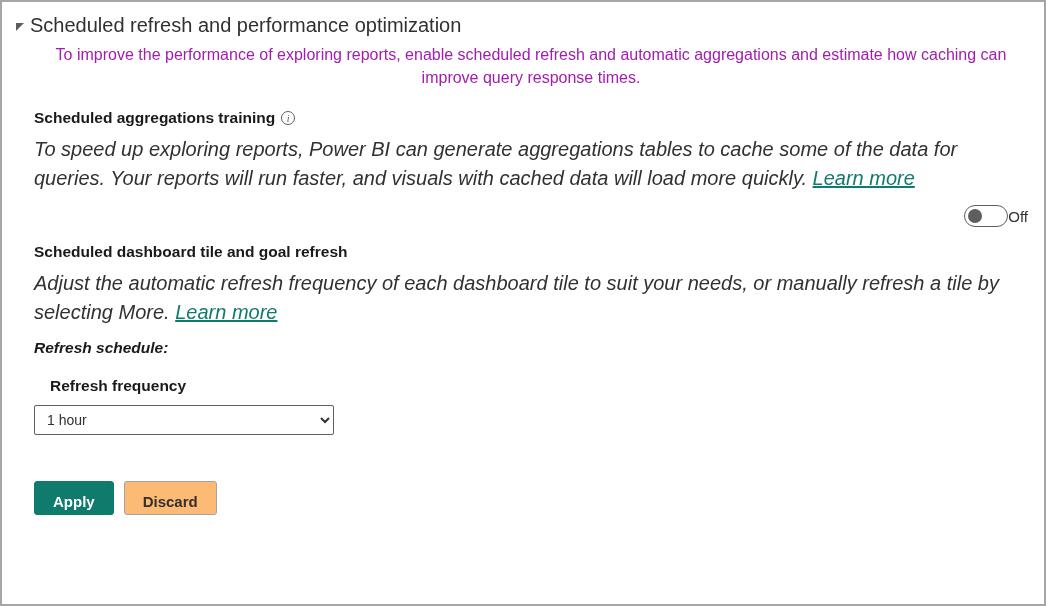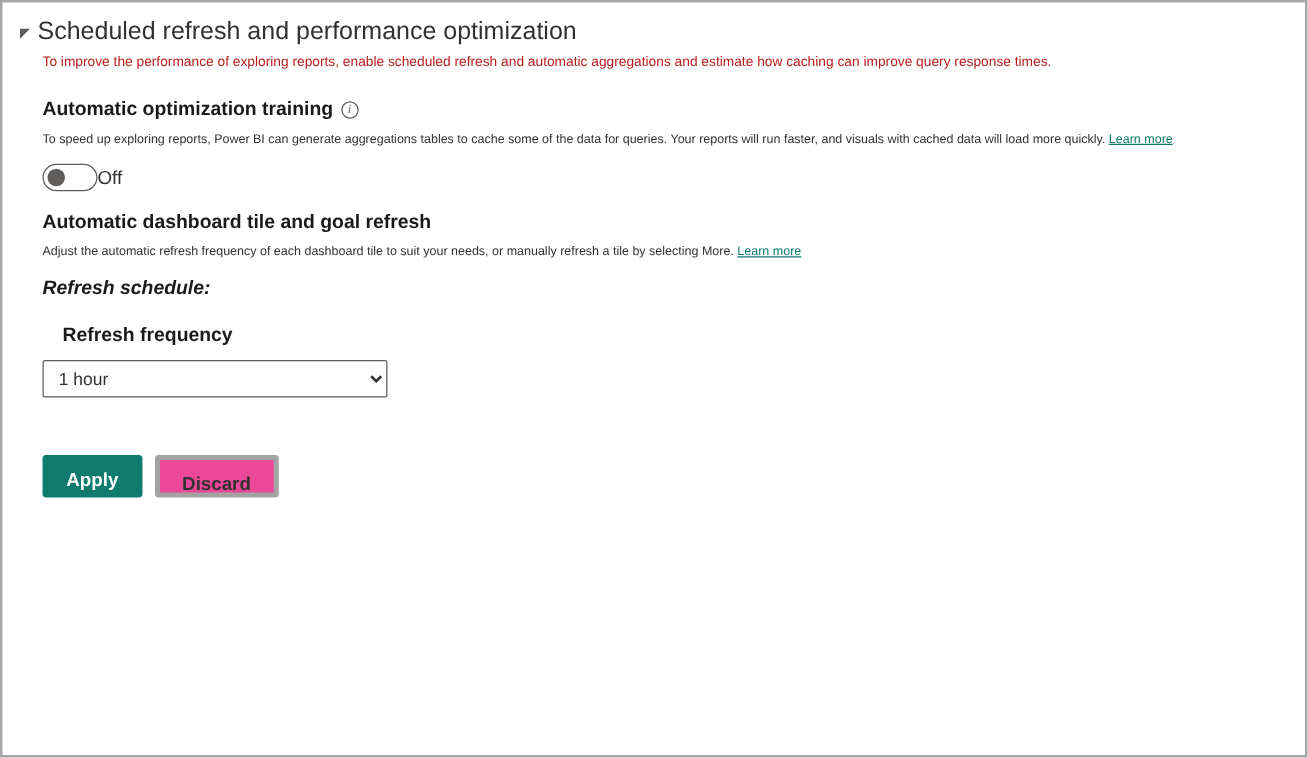--- a/index.html
+++ b/index.html
@@ -33,24 +33,25 @@
       height: 12px;
       display: inline-flex;
       align-items: center;
       justify-content: center;
       margin-top: 2px;
     }
     .content {
       padding-left: 20px;
     }
     .section-desc {
-      font-size: 11px;
-      color: #b91c1c;
+      font-size: 16px;
+      color: #a21caf;
       line-height: 1.45;
       margin-bottom: 20px;
+      text-align: center;
     }
     .subsection-title {
       font-size: 15.5px;
       font-weight: 700;
       color: #1b1a19;
       margin-bottom: 8px;
       display: flex;
       align-items: center;
       gap: 6px;
     }
@@ -62,34 +63,36 @@
       display: inline-flex;
       align-items: center;
       justify-content: center;
       font-size: 10px;
       color: #605e5c;
       font-style: italic;
       font-family: Georgia, serif;
       font-weight: 400;
     }
     .subsection-desc {
-      font-size: 10px;
+      font-size: 20px;
       color: #323130;
       line-height: 1.45;
       margin-bottom: 12px;
+      font-style: italic;
     }
     .link {
       color: #0f7b6c;
       text-decoration: underline;
       cursor: pointer;
     }
     .toggle-row {
       display: flex;
       align-items: center;
       margin-bottom: 16px;
+      justify-content: flex-end;
     }
     .toggle {
       width: 44px;
       height: 22px;
       border-radius: 11px;
       position: relative;
       cursor: pointer;
       transition: background 0.15s;
     }
     .toggle-off {
@@ -130,21 +133,21 @@
       font-style: italic;
     }
     .field-label {
       font-size: 15.5px;
       font-weight: 700;
       color: #1b1a19;
       margin-bottom: 10px;
       margin-left: 16px;
     }
     .select {
-      width: 276px;
+      width: 300px;
       height: 30px;
       border: 1px solid #605e5c;
       border-radius: 2px;
       font-size: 14px;
       padding: 0 8px;
       background: #fff;
       color: #323130;
       font-family: inherit;
     }
     .button-row {
@@ -160,55 +163,55 @@
       font-weight: 600;
       cursor: pointer;
       font-family: inherit;
     }
     .btn-primary {
       background: #0f7b6c;
       color: #fff;
       border: 1px solid #0f7b6c;
     }
     .btn-secondary {
-      background: #ec4899;
-      color: #323130;
-      border: 4px solid #a3a3a3;
+      background: #fdba74;
+      color: #323130;
+      border: 1px solid #a3a3a3;
     }
   </style>
 </head>
 <body>
 
 <div class="section-header">
   <span class="caret">
     <svg width="10" height="10" viewBox="0 0 10 10">
         <path d="M1 1 L9 1 L1 9 Z" fill="#605e5c"></path>
       </svg>
   </span>
   <h2 class="section-title">Scheduled refresh and performance optimization</h2>
 </div>
 
 <div class="content">
   <p class="section-desc">To improve the performance of exploring reports, enable scheduled refresh and automatic aggregations and estimate how caching can improve query response times.</p>
 
   <div class="subsection-title">
-    <span>Automatic optimization training</span>
+    <span>Scheduled aggregations training</span>
     <span class="info-icon">i</span>
   </div>
   <p class="subsection-desc">
     <span>To speed up exploring reports, Power BI can generate aggregations tables to cache some of the data for queries. Your reports will run faster, and visuals with cached data will load more quickly. </span><a class="link">Learn more</a>
   </p>
   <div class="toggle-row">
     <div class="toggle toggle-off">
       <div class="knob"></div>
     </div>
     <span class="toggle-label">Off</span>
   </div>
 
-  <div class="subsection-title">Automatic dashboard tile and goal refresh</div>
+  <div class="subsection-title">Scheduled dashboard tile and goal refresh</div>
   <p class="subsection-desc">
     <span>Adjust the automatic refresh frequency of each dashboard tile to suit your needs, or manually refresh a tile by selecting More. </span><a class="link">Learn more</a>
   </p>
 
   <div class="label-bold">Refresh schedule:</div>
 
   <div class="field-label">Refresh frequency</div>
   <select class="select">
     <option>1 hour</option>
   </select>

